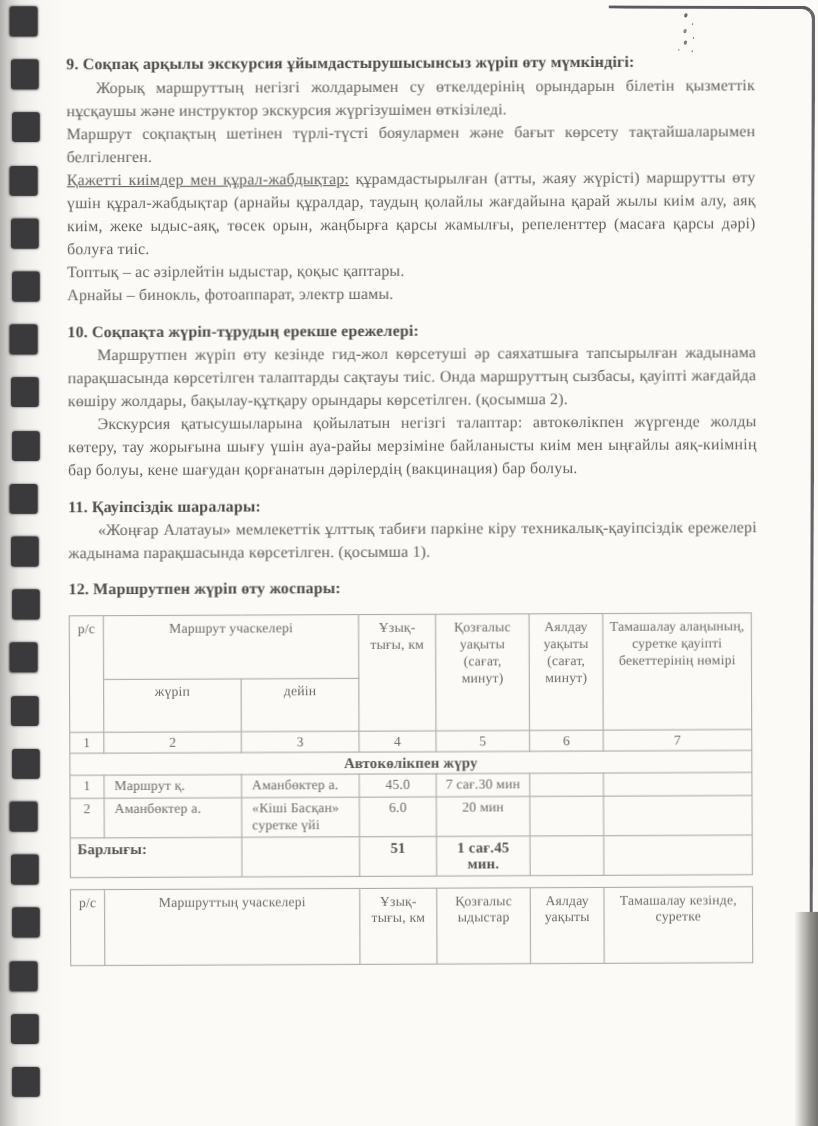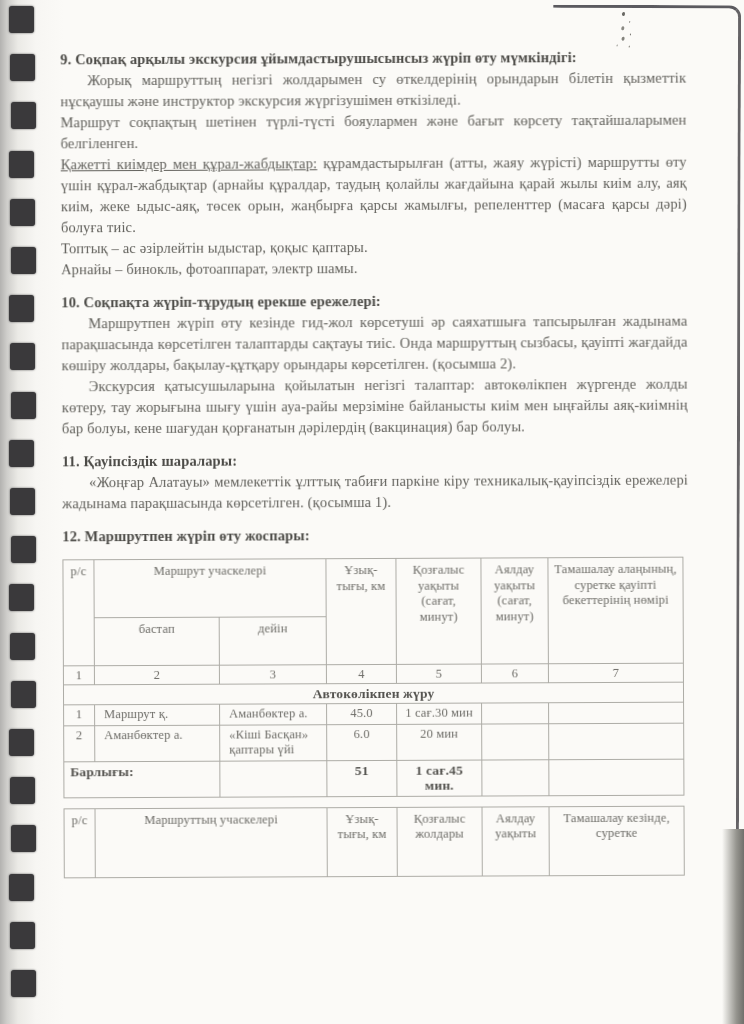--- a/index.html
+++ b/index.html
@@ -128,48 +128,48 @@
       <tbody>
           <tr class="head" style="height:58px;">
         <td rowspan="2">р/с</td>
         <td colspan="2">Маршрут учаскелері</td>
         <td rowspan="2">Ұзық-тығы, км</td>
         <td rowspan="2">Қозғалыс уақыты (сағат, минут)</td>
         <td rowspan="2">Аялдау уақыты (сағат, минут)</td>
         <td rowspan="2">Тамашалау алаңының, суретке қауіпті бекеттерінің нөмірі</td>
       </tr>
       <tr class="head" style="height:48px;">
-        <td>бастап</td>
+        <td>жүріп</td>
         <td>дейін</td>
       </tr>
       <tr class="r-nums">
         <td>1</td>
         <td>2</td>
         <td>3</td>
         <td>4</td>
         <td>5</td>
         <td>6</td>
         <td>7</td>
       </tr>
       <tr class="group">
         <td colspan="7">Автокөлікпен жүру</td>
       </tr>
       <tr>
         <td>1</td>
         <td class="cell-left">Маршрут қ.</td>
         <td class="cell-left">Аманбөктер а.</td>
         <td>45.0</td>
-        <td>1 сағ.30 мин</td>
+        <td>7 сағ.30 мин</td>
         <td></td>
         <td></td>
       </tr>
       <tr>
         <td>2</td>
         <td class="cell-left">Аманбөктер а.</td>
-        <td class="cell-left">«Кіші Басқан» қаптары үйі</td>
+        <td class="cell-left">«Кіші Басқан» суретке үйі</td>
         <td>6.0</td>
         <td>20 мин</td>
         <td></td>
         <td></td>
       </tr>
       <tr class="total">
         <td colspan="2" class="cell-left">Барлығы:</td>
         <td></td>
         <td>51</td>
         <td>1 сағ.45 мин.</td>
@@ -186,21 +186,21 @@
           <col style="width:70px">
         <col style="width:85px">
           <col style="width:67px">
           <col style="width:135px">
       </colgroup>
       <tbody>
           <tr class="head">
         <td>р/с</td>
         <td>Маршруттың учаскелері</td>
         <td>Ұзық-тығы, км</td>
-        <td>Қозғалыс жолдары</td>
+        <td>Қозғалыс ыдыстар</td>
         <td>Аялдау уақыты</td>
         <td>Тамашалау кезінде, суретке</td>
       </tr>
     </tbody>
       </table>
 
   </div>
 </div>
 
 </body></html>

